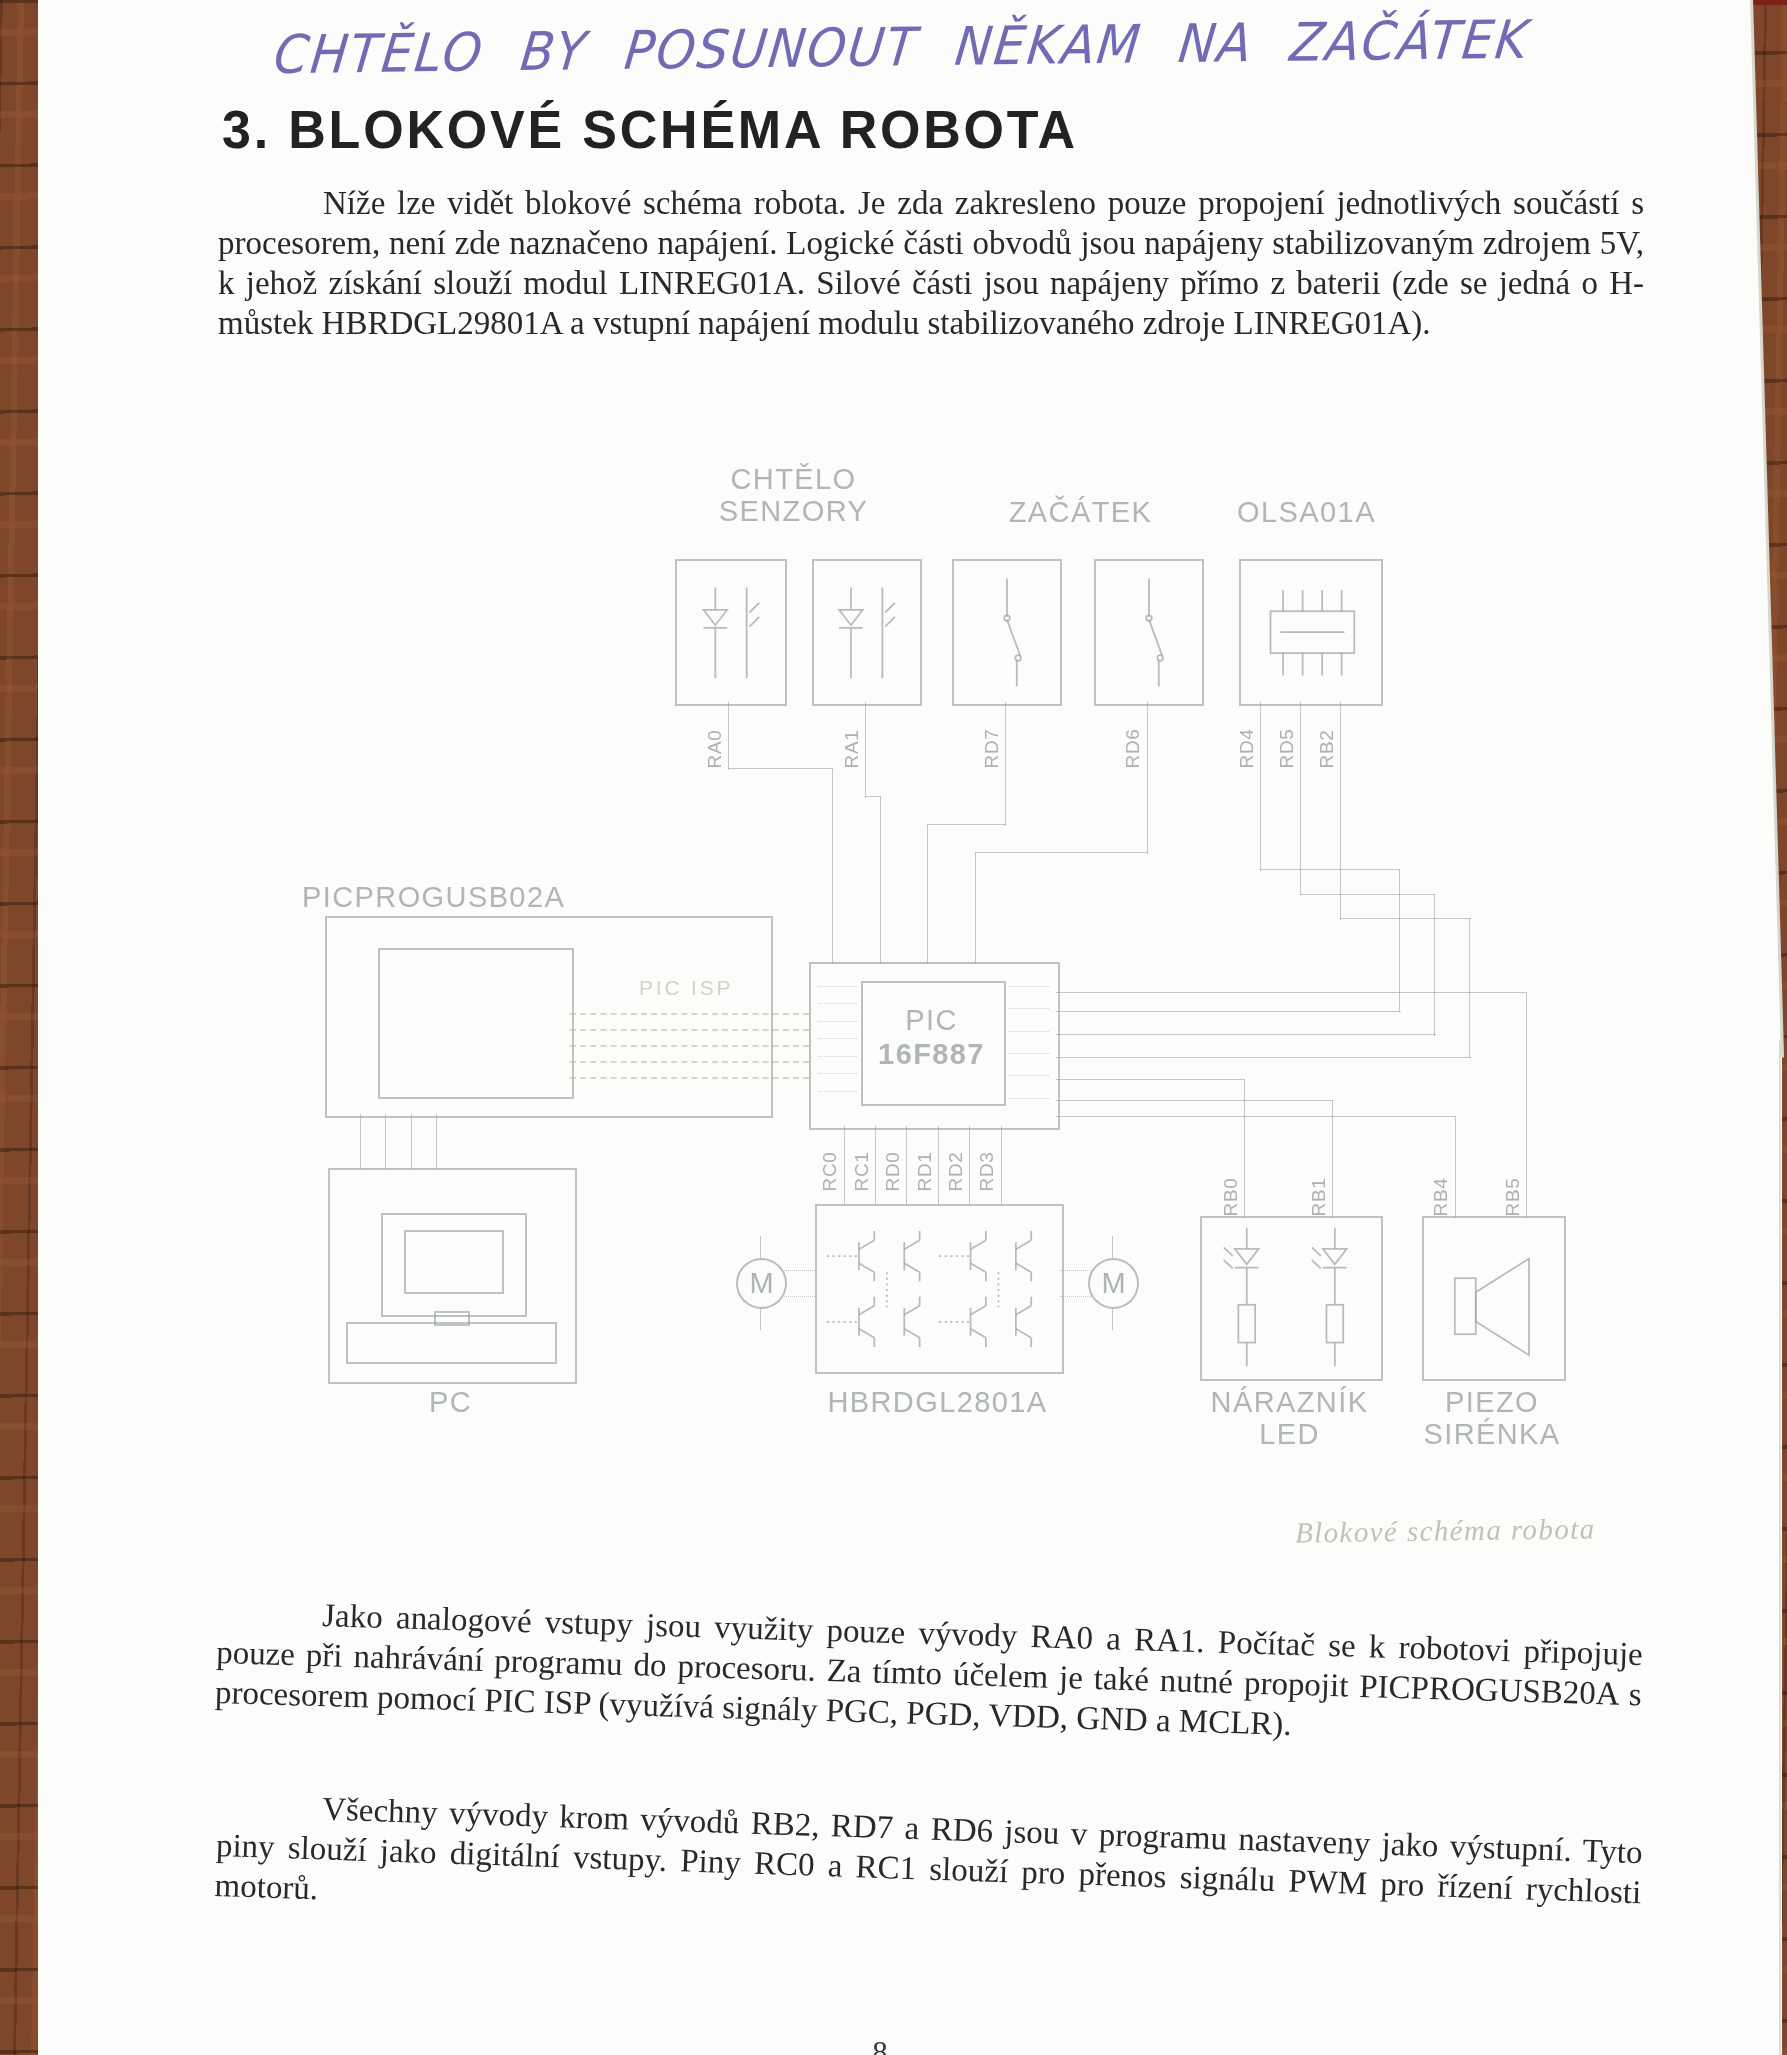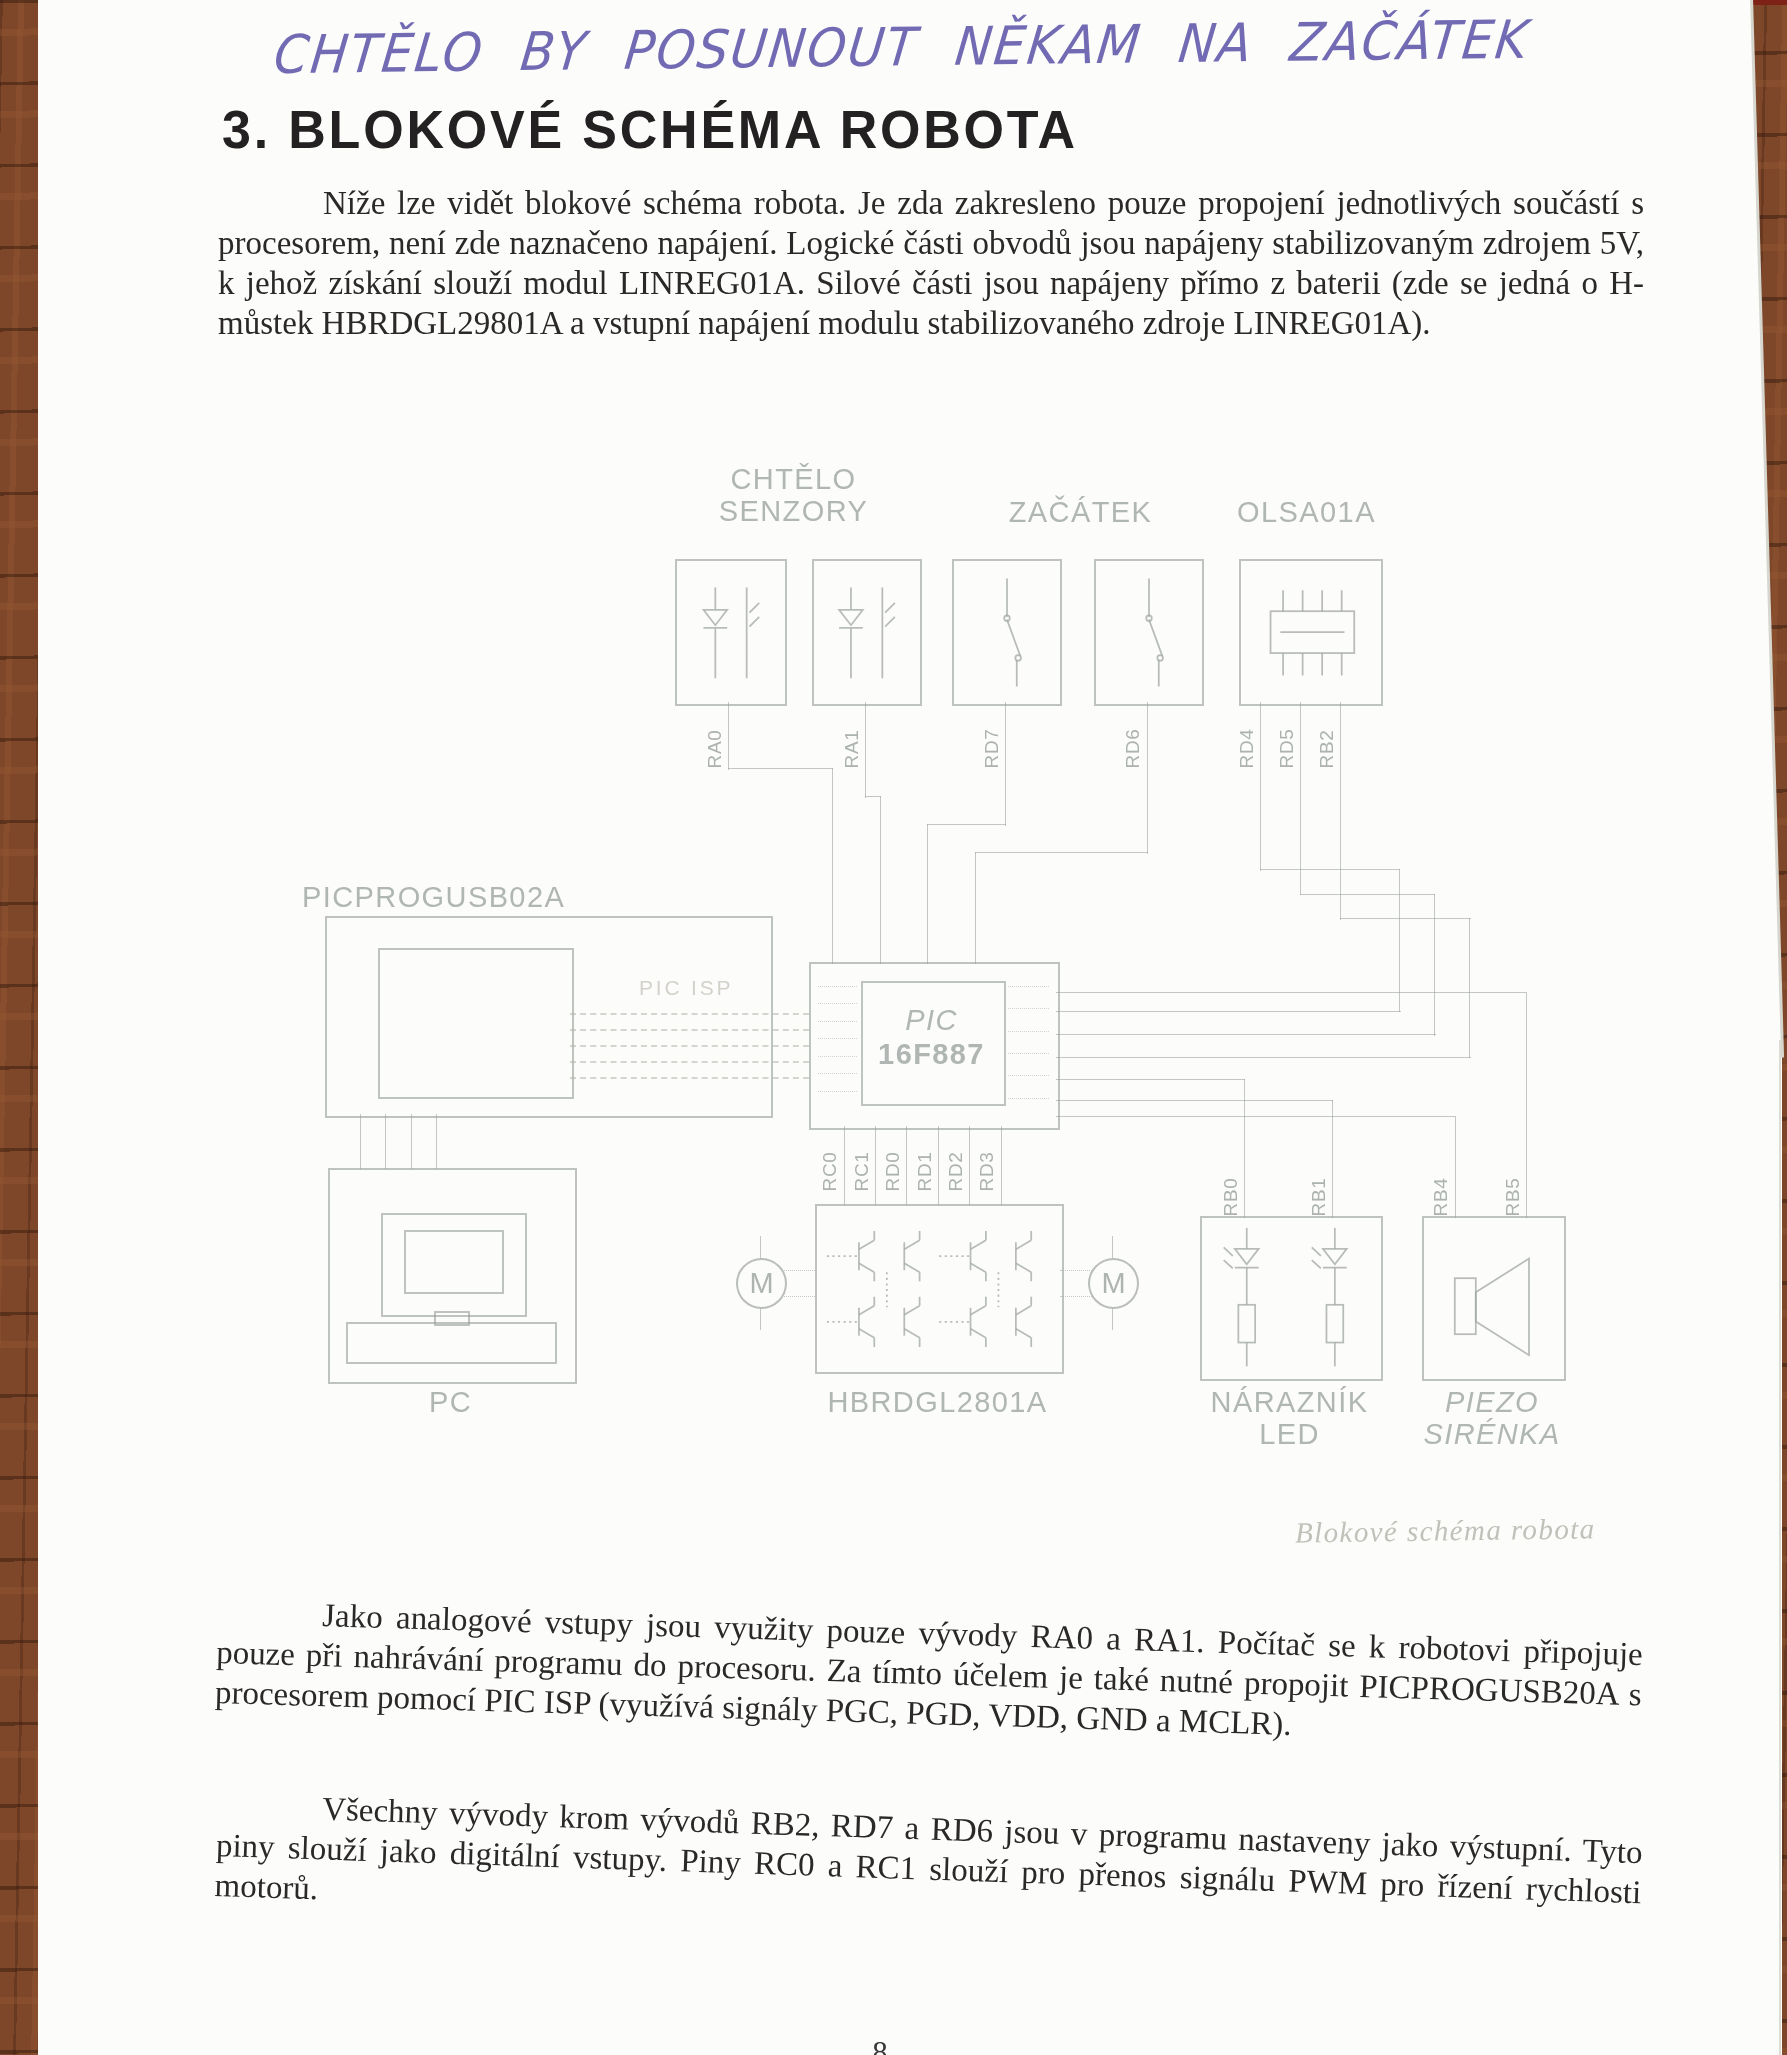--- a/index.html
+++ b/index.html
@@ -170,21 +170,21 @@
     <div class="wd" style="left:570px;top:1045px;width:239px;"></div>
     <div class="wd" style="left:570px;top:1061px;width:239px;"></div>
     <div class="wd" style="left:570px;top:1077px;width:239px;"></div>
     <div class="wv" style="left:360px;top:1114px;height:55px;"></div>
     <div class="wv" style="left:385px;top:1114px;height:55px;"></div>
     <div class="wv" style="left:411px;top:1114px;height:55px;"></div>
     <div class="wv" style="left:436px;top:1114px;height:55px;"></div>
 
     <div class="box" style="left:809px;top:962px;width:247px;height:164px;"></div>
     <div class="box" style="left:861px;top:981px;width:141px;height:121px;"></div>
-    <div class="dlabel" style="left:861px;top:1004px;width:141px;font-style:italic;">PIC</div>
+    <div class="dlabel" style="left:861px;top:1004px;width:141px;">PIC</div>
     <div class="dlabel" style="left:861px;top:1038px;width:141px;font-weight:bold;">16F887</div>
     <div class="ws" style="left:818px;top:986px;width:39px;"></div>
     <div class="ws" style="left:818px;top:1003px;width:39px;"></div>
     <div class="ws" style="left:818px;top:1021px;width:39px;"></div>
     <div class="ws" style="left:818px;top:1038px;width:39px;"></div>
     <div class="ws" style="left:818px;top:1056px;width:39px;"></div>
     <div class="ws" style="left:818px;top:1073px;width:39px;"></div>
     <div class="ws" style="left:818px;top:1091px;width:39px;"></div>
     <div class="ws" style="left:1008px;top:986px;width:41px;"></div>
     <div class="ws" style="left:1008px;top:1008px;width:41px;"></div>
@@ -259,21 +259,21 @@
 LED</div>
 
     <div class="pin" style="left:1411px;top:1179px;">RB4</div>
     <div class="pin" style="left:1483px;top:1179px;">RB5</div>
     <div class="box" style="left:1422px;top:1216px;width:140px;height:161px;">
       <svg width="140" height="161" viewBox="0 0 200 230">
         <rect x="44" y="86" width="30" height="80"></rect>
         <path d="M74,106 L150,58 V196 L74,148 Z"></path>
       </svg>
     </div>
-    <div class="dlabel" style="left:1422px;top:1386px;width:140px;font-style:italic;">PIEZO
+    <div class="dlabel" style="left:1422px;top:1386px;width:140px;">PIEZO
 SIRÉNKA</div>
 
     <div class="caption">Blokové schéma robota</div>
 
     <div class="para" id="para2">Jako analogové vstupy jsou využity pouze vývody RA0 a RA1. Počítač se k robotovi připojuje pouze při nahrávání programu do procesoru. Za tímto účelem je také nutné propojit PICPROGUSB20A s procesorem pomocí PIC ISP (využívá signály PGC, PGD, VDD, GND a MCLR).</div>
     <div class="para" id="para3">Všechny vývody krom vývodů RB2, RD7 a RD6 jsou v programu nastaveny jako výstupní. Tyto piny slouží jako digitální vstupy. Piny RC0 a RC1 slouží pro přenos signálu PWM pro řízení rychlosti motorů.</div>
     <div class="pagenum">8</div>
   </div>
 
   <div class="edge-line"></div>

